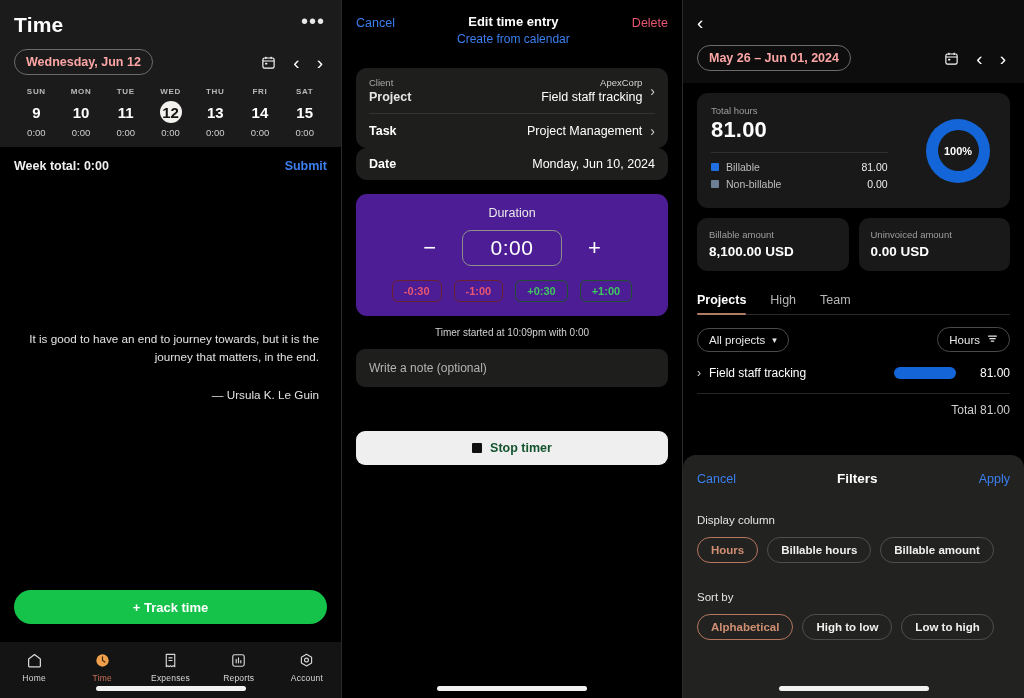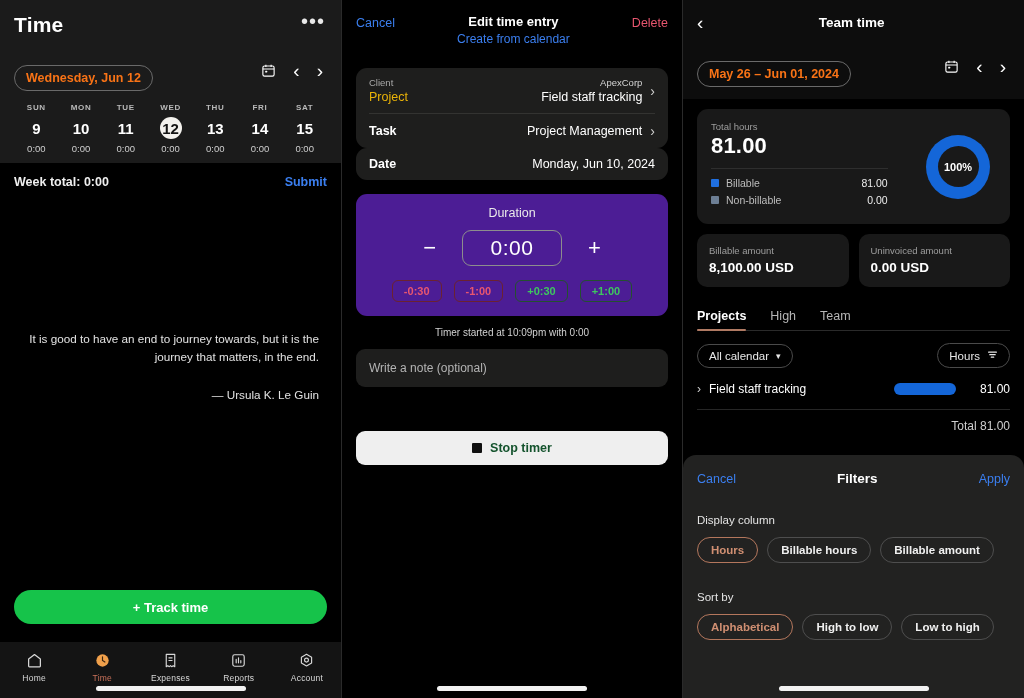--- a/index.html
+++ b/index.html
@@ -32,21 +32,21 @@
   }
 
   
   .p1-head { background: #1b1b1b; padding: 10px 14px 9px; }
   .p1-titlerow { display: flex; align-items: center; justify-content: space-between; height: 30px; }
   .p1-title { font-size: 21px; font-weight: 700; color: #fff; letter-spacing: .2px; }
   .dots { color: #e9e9e9; font-size: 20px; letter-spacing: 1px; line-height: 10px; padding: 0 2px 8px; }
   .p1-daterow { display: flex; align-items: center; justify-content: space-between; margin-top: 9px; }
   .date-pill {
     border: 1px solid #6a6a6a; border-radius: 16px; padding: 5px 11px;
-    font-size: 12.5px; color: #f97316; font-weight: 600; white-space: nowrap; margin-top: 16px;
+    font-size: 12.5px; color: #fca5a5; font-weight: 600; white-space: nowrap;
   }
   .p1-navicons { display: flex; align-items: center; gap: 17px; padding-right: 4px; }
   .icon-btn { display: inline-flex; align-items: center; justify-content: center; color: #fff; }
   .chev { font-size: 19px; color: #fff; line-height: 1; font-weight: 300; }
 
   .weekstrip { display: flex; margin-top: 12px; }
   .daycol { flex: 1; text-align: center; }
   .dow { font-size: 8px; color: #b9b9b9; letter-spacing: .7px; font-weight: 600; }
   .dnum {
     font-size: 15px; font-weight: 700; color: #fff; margin-top: 5px;
@@ -103,21 +103,21 @@
   .row .lbl { font-size: 12.5px; color: #fff; font-weight: 700; }
   .row .val { margin-left: auto; font-size: 12.5px; color: #fff; text-align: right; }
   .row .rchev { color: #cfcfcf; font-size: 14px; margin-left: 8px; font-weight: 300; }
   .divider { height: 1px; background: #333331; margin: 0 13px; }
 
   .stack2 { display: flex; flex-direction: column; }
   .stack2 .topline { display: flex; align-items: baseline; }
   .stack2 .topline .t1 { font-size: 9.5px; color: #a9a9a9; }
   .stack2 .topline .t2 { margin-left: auto; font-size: 9.5px; color: #d5d5d5; }
   .stack2 .botline { display: flex; align-items: center; margin-top: 2px; }
-  .stack2 .botline .b1 { font-size: 12.5px; color: #eab308; font-weight: 400; }
+  .stack2 .botline .b1 { font-size: 12.5px; color: #e5e5e5; font-weight: 700; }
   .stack2 .botline .b2 { margin-left: auto; font-size: 12.5px; color: #fff; }
 
   .dur-card { background: #4c1d95; border-radius: 11px; margin: 14px 14px 0; padding: 12px 14px 14px; }
   .dur-title { text-align: center; font-size: 12.5px; color: #eaeaea; }
   .dur-row { display: flex; align-items: center; justify-content: center; gap: 22px; margin-top: 10px; }
   .pm { font-size: 22px; color: #fff; font-weight: 300; width: 20px; text-align: center; line-height: 1; }
   .dur-box {
     border: 1px solid #8d8d8d; border-radius: 9px; padding: 5px 28px;
     font-size: 21px; color: #fff; font-weight: 400; letter-spacing: .5px;
   }
@@ -414,21 +414,20 @@
       <span>Stop timer</span>
     </div>
 
     <div class="home-bar"></div>
   </div>
 
   <div class="panel p3">
     <div class="p3-head">
       <div class="p3-titlerow">
         <span class="chev">‹</span>
-        <div class="p3-title">Team time</div>
         <span style="width:10px"></span>
       </div>
       <div class="p3-daterow">
         <div class="date-pill">May 26 – Jun 01, 2024</div>
         <div class="p1-navicons">
           <span class="icon-btn">
             <svg width="15" height="15" viewBox="0 0 20 20" fill="none" stroke="#fff" stroke-width="1.5">
               <rect x="2.5" y="4" width="15" height="13.5" rx="2.2"></rect>
               <path d="M6.5 2.3v3M13.5 2.3v3M2.5 8h15"></path>
               <rect x="5.6" y="10.4" width="2.6" height="2.4" rx=".5" fill="#fff" stroke="none"></rect>
@@ -473,21 +472,21 @@
     </div>
 
     <div class="segtabs" id="segtabs">
   <div class="segtab active">Projects</div>
   <div class="segtab ">High</div>
   <div class="segtab ">Team</div>
       </div>
 
     <div class="filterrow">
       <div class="selpill">
-        <span>All calendar</span>
+        <span>All projects</span>
         <span style="font-size:9px">▾</span>
       </div>
       <div class="selpill">
         <span>Hours</span>
         <span>
           <svg width="11" height="11" viewBox="0 0 14 14" stroke="#e8e8e8" stroke-width="1.4" stroke-linecap="round">
             <path d="M2 4h10M3.5 7.2h7M5.4 10.4h3.2"></path>
           </svg>
         </span>
       </div>

